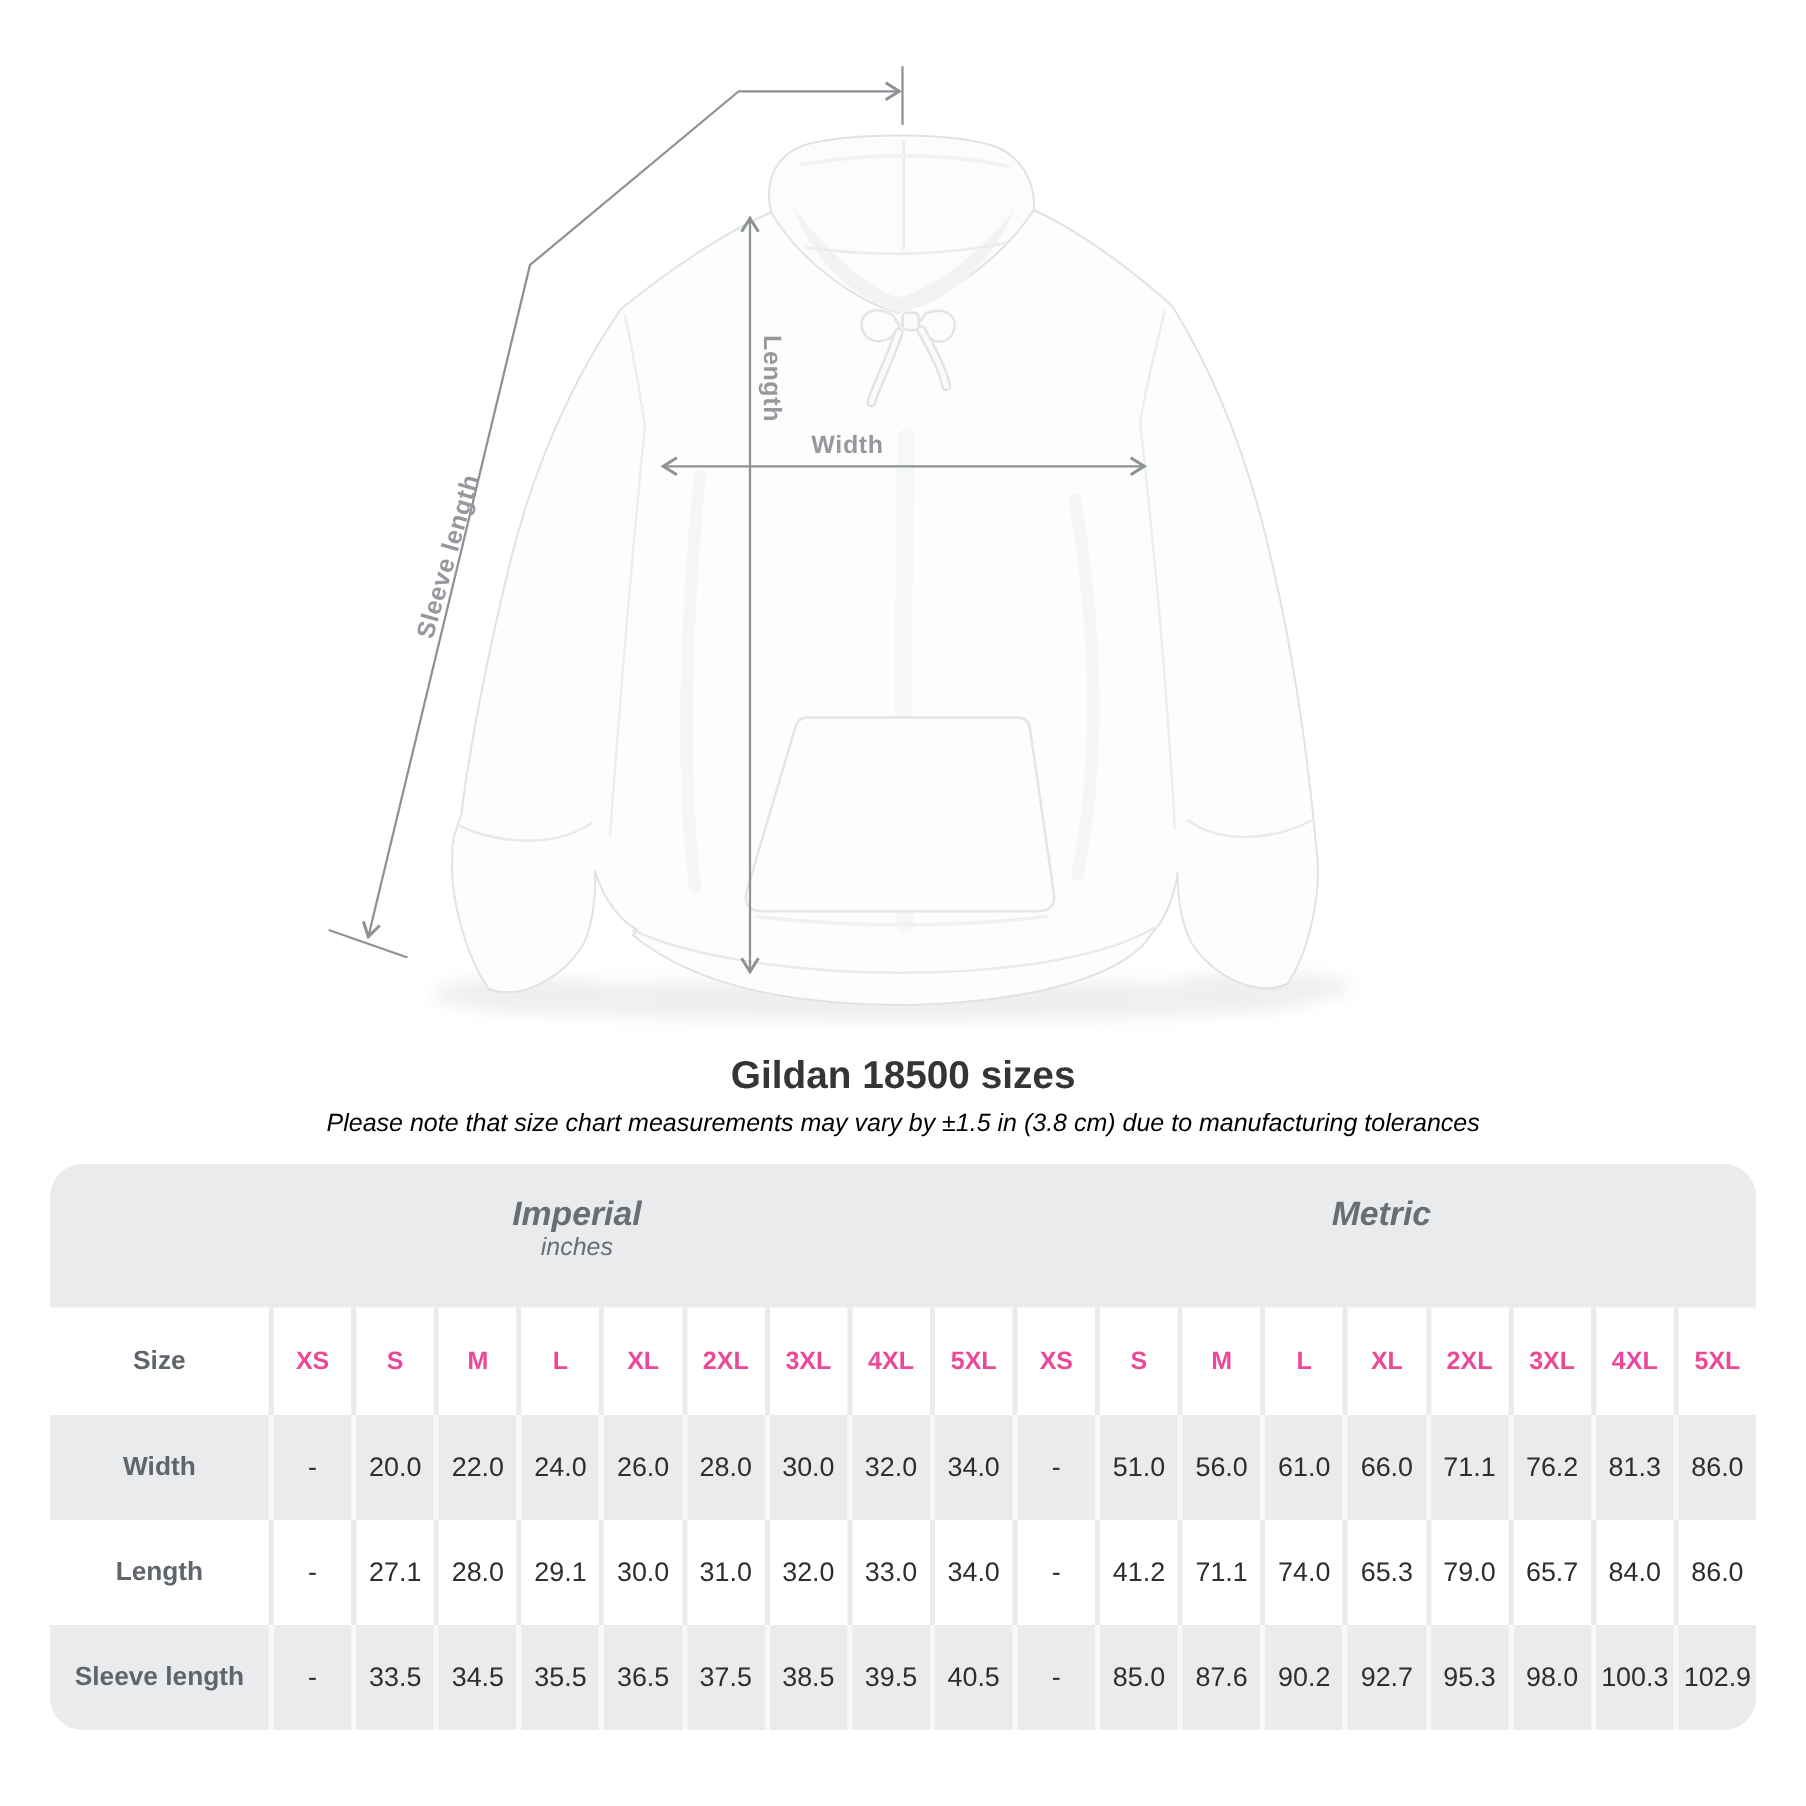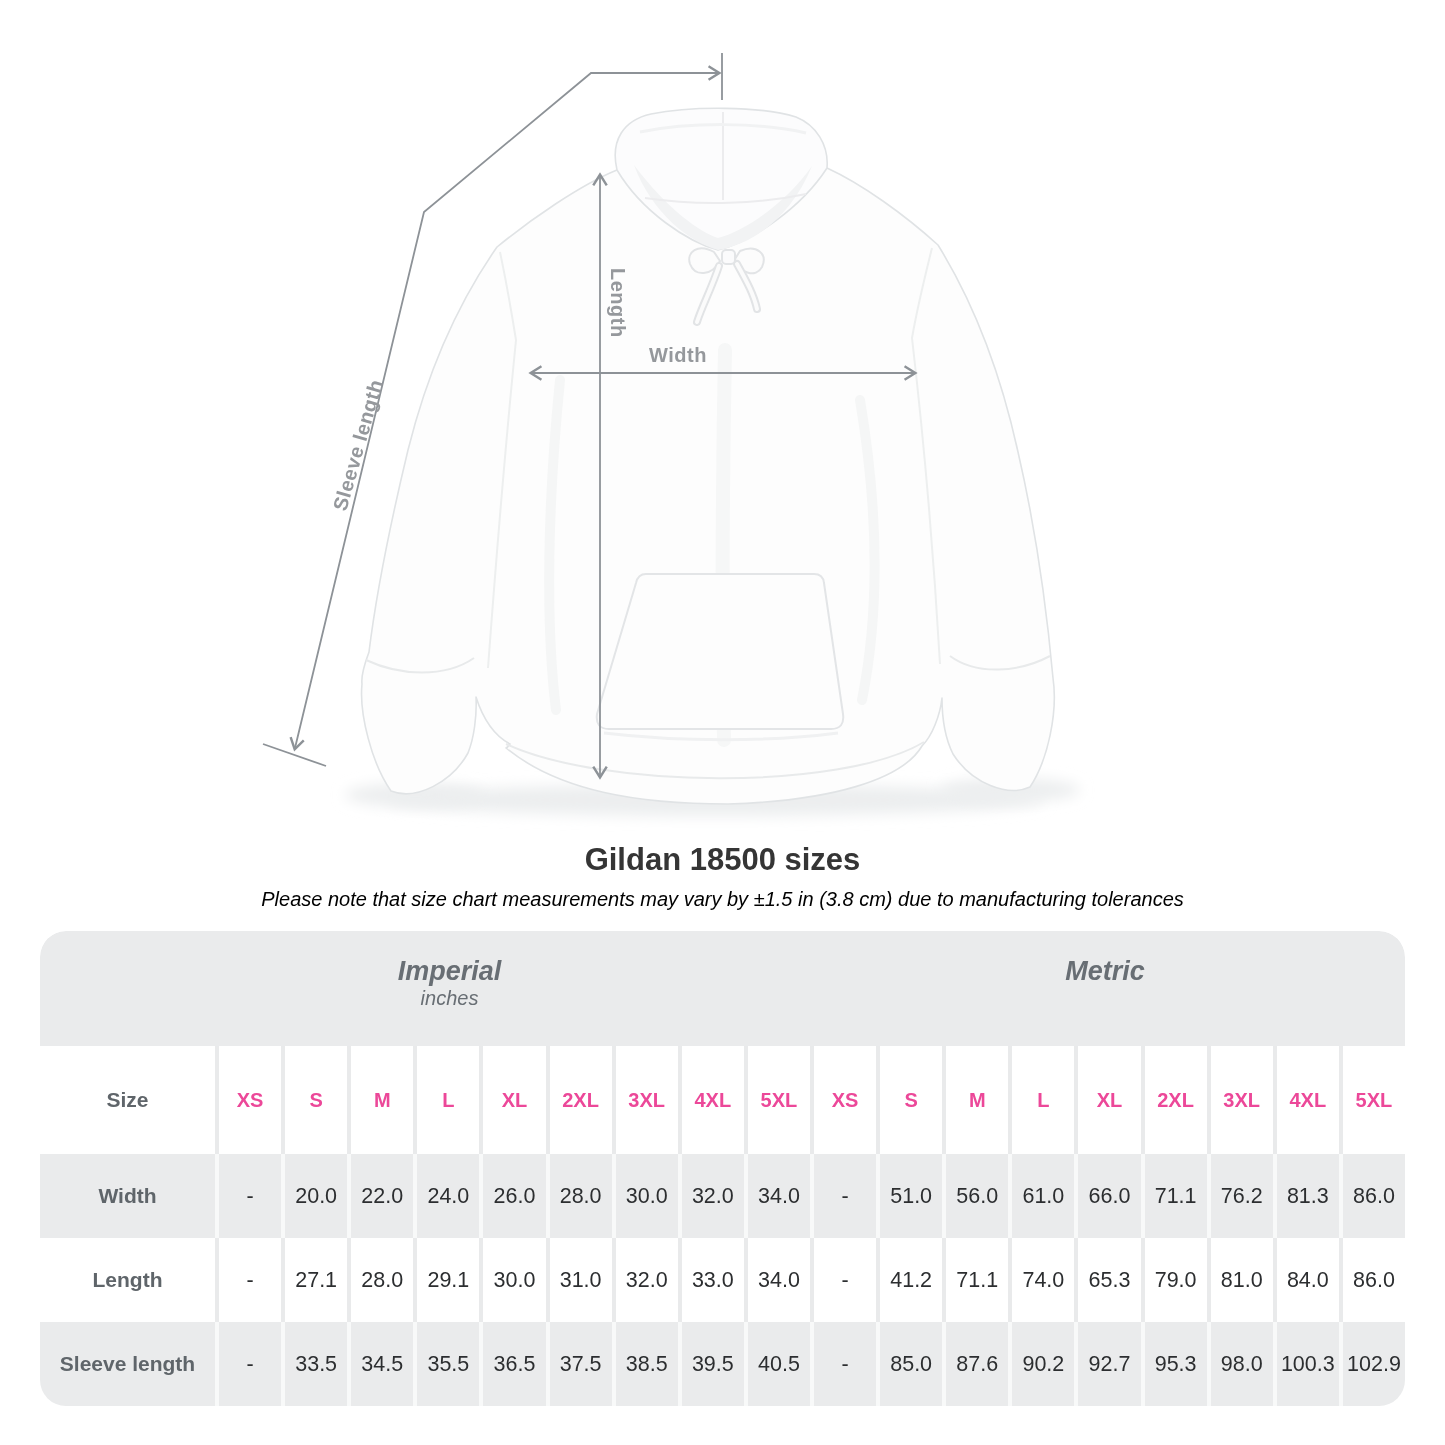--- a/index.html
+++ b/index.html
@@ -28,34 +28,34 @@
     font-size: 20px; font-style: italic; color: #000000;
   }
 
   
   .table-wrap {
     position: relative; margin: 20px 40px 0 40px; width: 1365px;
     border-radius: 26px; overflow: hidden; background: #fff;
   }
   .band { position: relative; height: 115px; background: #eaebec; border-radius: 26px 26px 0 0; }
   .band .sec { position: absolute; top: 24px; text-align: center; color: #686e74; }
-  .band .sec-imperial { left: 0; width: 60%; }
+  .band .sec-imperial { left: 0; width: 60%; padding-left: 12px; }
   .band .sec-metric  { left: 56.5%; right: 6px; }
   .band .sys  { font-size: 27px; font-weight: bold; font-style: italic; line-height: 32px; }
   .band .unit { font-size: 20px; font-style: italic; margin-top: 0; }
 
   #grid { display: grid; grid-template-columns: 175px repeat(18, 1fr); }
   .cell {
     display: flex; align-items: center; justify-content: center;
     border-left: 4px solid transparent;
   }
   .cell:nth-child(19n+1) { border-left: none; }
   .w { background: #ffffff; border-left-color: #e9eaeb; }
   .g { background: #eaebec; border-left-color: #f8f9f9; }
-  .h-head { height: 108px; }
+  .h-head { height: 86px; }
   .h-row  { height: 84px; }
   .head-label, .row-label { font-weight: bold; font-size: 21px; color: #5f656a; }
   .size-head { font-weight: bold; font-size: 20px; color: #ec4899; }
   .val { font-size: 21.5px; color: #2c2e30; }
 </style>
 </head>
 <body>
 
 <div class="page">
 
@@ -219,21 +219,21 @@
         <div class="cell w h-row val">31.0</div>
         <div class="cell w h-row val">32.0</div>
         <div class="cell w h-row val">33.0</div>
         <div class="cell w h-row val">34.0</div>
         <div class="cell w h-row val">-</div>
         <div class="cell w h-row val">41.2</div>
         <div class="cell w h-row val">71.1</div>
         <div class="cell w h-row val">74.0</div>
         <div class="cell w h-row val">65.3</div>
         <div class="cell w h-row val">79.0</div>
-        <div class="cell w h-row val">81.0</div>
+        <div class="cell w h-row val">65.7</div>
         <div class="cell w h-row val">84.0</div>
         <div class="cell w h-row val">86.0</div>
         <div class="cell g h-row row-label">Sleeve length</div>
         <div class="cell g h-row val">-</div>
         <div class="cell g h-row val">33.5</div>
         <div class="cell g h-row val">34.5</div>
         <div class="cell g h-row val">35.5</div>
         <div class="cell g h-row val">36.5</div>
         <div class="cell g h-row val">37.5</div>
         <div class="cell g h-row val">38.5</div>

